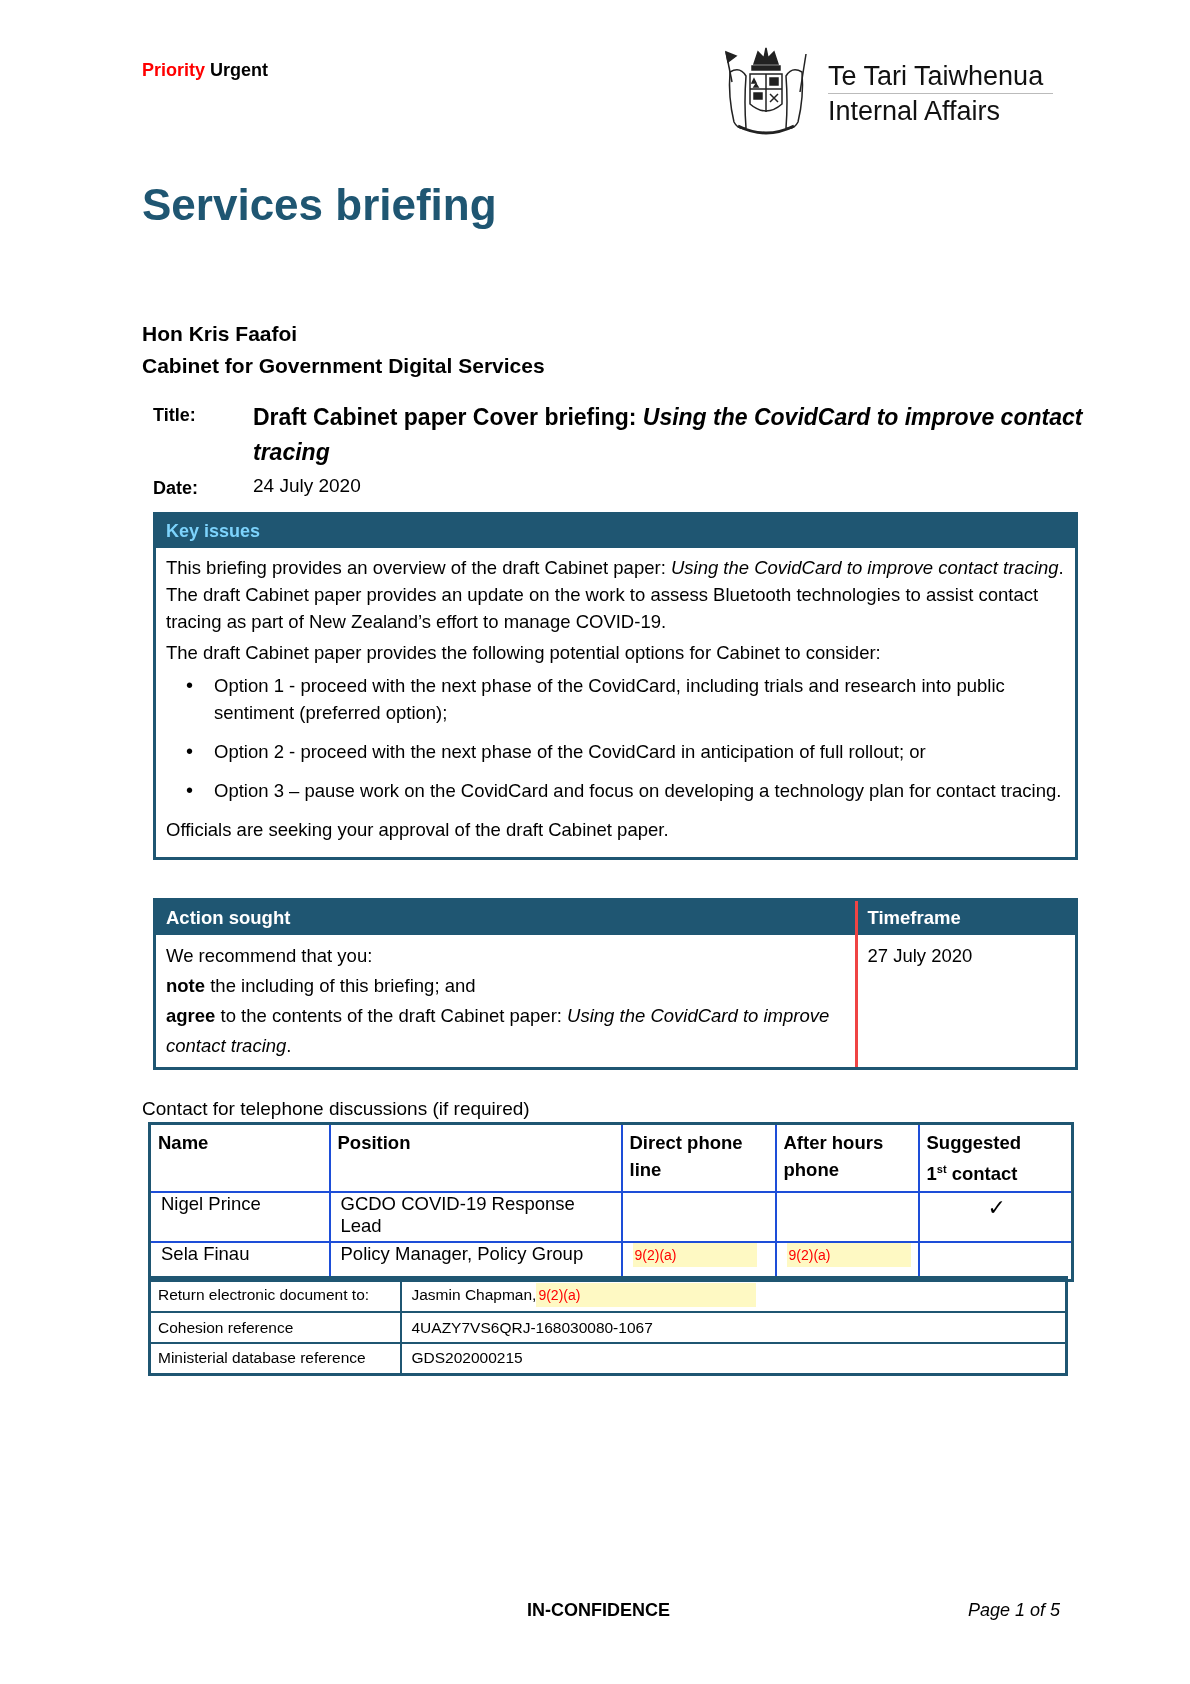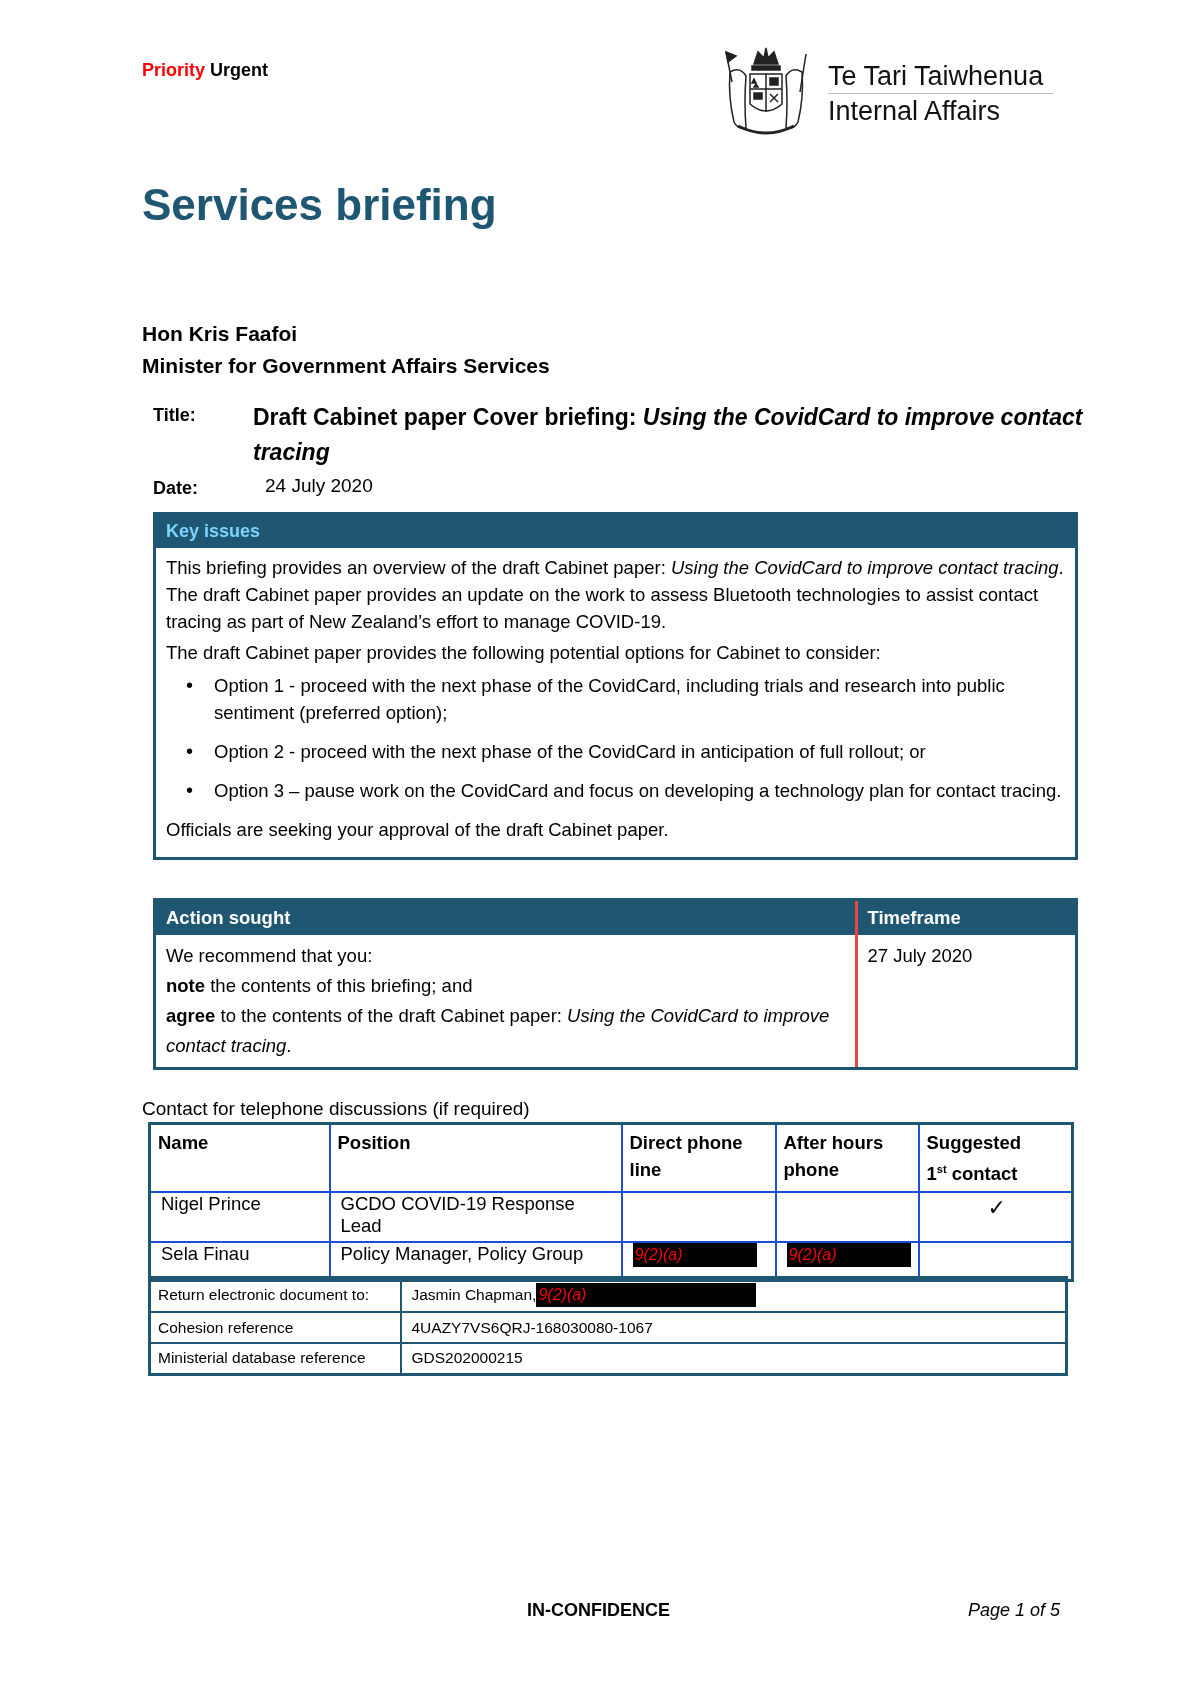--- a/index.html
+++ b/index.html
@@ -13,21 +13,21 @@
   .logo { left: 716px; top: 42px; width: 340px; height: 100px; }
   .crest { position: absolute; left: 0; top: 0; width: 100px; height: 100px; }
   .logo-text { position: absolute; left: 112px; top: 18px; font-size: 27px; font-weight: normal; line-height: 32px; color: #111; }
   .logo-rule { height: 1px; background: #bbb; width: 225px; margin: 1px 0; }
 
   .main-title { left: 142px; top: 176px; font-size: 44px; font-weight: bold; color: #1f5672; line-height: 58px; }
   .minister { left: 142px; top: 318px; font-size: 21px; font-weight: bold; line-height: 32px; }
 
   .meta-label { left: 153px; font-size: 18px; font-weight: bold; }
   .meta-title { left: 253px; top: 400px; width: 830px; font-size: 23px; font-weight: bold; line-height: 35px; }
-  .meta-date { left: 253px; top: 475px; font-size: 19px; margin-left: 12px; }
+  .meta-date { left: 253px; top: 475px; font-size: 19px; }
   em { font-style: italic; }
 
   .box { border: 3px solid #1f5672; }
   .box-hdr { background: #1f5672; color: #7dd3fc; font-weight: bold; font-size: 18px; padding: 6px 10px; }
   .key { left: 153px; top: 512px; width: 925px; }
   .key-body { padding: 6px 10px 10px 10px; font-size: 18.5px; line-height: 27px; }
   .key-body p { margin-bottom: 4px; }
   .key-body ul { list-style: none; margin: 6px 0 4px 0; }
   .key-body li { position: relative; padding-left: 48px; margin-bottom: 12px; }
   .key-body li::before { content: "\2022"; position: absolute; left: 20px; top: 0; font-size: 20px; }
@@ -37,21 +37,21 @@
   .action th { background: #1f5672; color: #fff; text-align: left; font-size: 18.5px; padding: 6px 10px; font-weight: bold; }
   .action td { vertical-align: top; font-size: 18.5px; line-height: 30px; padding: 6px 10px; height: 124px; }
   .action .c1 { width: 700px; border-right: 3px solid #ef4444; }
 
   .contact-cap { left: 142px; top: 1098px; font-size: 19px; }
   .contacts { left: 148px; top: 1122px; width: 926px; border-collapse: collapse; border: 3px solid #1f5672; }
   .contacts th, .contacts td { border: 2px solid #1d4ed8; font-size: 18.5px; text-align: left; vertical-align: top; padding: 4px 7px; }
   .contacts th { font-weight: bold; line-height: 27px; height: 62px; }
   .contacts td { height: 38px; padding-top: 0; padding-left: 10px; }
   .contacts td.check { text-align: center; font-size: 22px; padding-top: 2px; }
-  .redact { display: inline-block; background: #000000; color: #ff0000; font-size: 16px; width: 124px; line-height: 24px; padding-left: 2px; font-style: italic; }
+  .redact { display: inline-block; background: #fef9c3; color: #ff0000; font-size: 14px; width: 124px; line-height: 24px; padding-left: 2px; }
   .redact.wide { width: 220px; }
 
   .refs { left: 148px; top: 1276px; width: 920px; border-collapse: collapse; border: 3px solid #1f5672; }
   .refs td { border: 2px solid #1f5672; font-size: 15.5px; padding: 4px 7px; height: 31px; }
   .refs td.k { width: 251px; }
   .refs td.v { padding-left: 10px; }
 
   .footer-conf { left: 527px; top: 1600px; font-size: 18px; font-weight: bold; }
   .footer-page { left: 968px; top: 1600px; font-size: 18px; font-style: italic; }
 </style>
@@ -90,21 +90,21 @@
     <div>Internal Affairs</div>
   </div>
 </div>
 
 <div class="abs main-title">
   <div>Services briefing</div>
 </div>
 
 <div class="abs minister">
   <div>Hon Kris Faafoi</div>
-  <div>Minister for Government Affairs Services</div>
+  <div>Cabinet for Government Digital Services</div>
 </div>
 
 <div class="abs meta-label" style="top:405px">Title:</div>
 <div class="abs meta-title">
   <span>Draft Cabinet paper Cover briefing: </span><em>Using the CovidCard to improve contact tracing</em>
 </div>
 <div class="abs meta-label" style="top:478px">Date:</div>
 <div class="abs meta-date">24 July 2020</div>
 
 <div class="abs box key">
@@ -124,21 +124,21 @@
 <div class="abs box action">
   <table>
     <tbody>
         <tr>
       <th class="c1">Action sought</th>
       <th>Timeframe</th>
     </tr>
     <tr>
       <td class="c1">
         <div>We recommend that you:</div>
-        <div><b>note</b><span> the contents of this briefing; and</span></div>
+        <div><b>note</b><span> the including of this briefing; and</span></div>
         <div><b>agree</b><span> to the contents of the draft Cabinet paper: </span><em>Using the CovidCard to improve contact tracing</em><span>.</span></div>
       </td>
       <td>27 July 2020</td>
     </tr>
   </tbody>
     </table>
 </div>
 
 <div class="abs contact-cap">Contact for telephone discussions (if required)</div>
 <table class="abs contacts">

